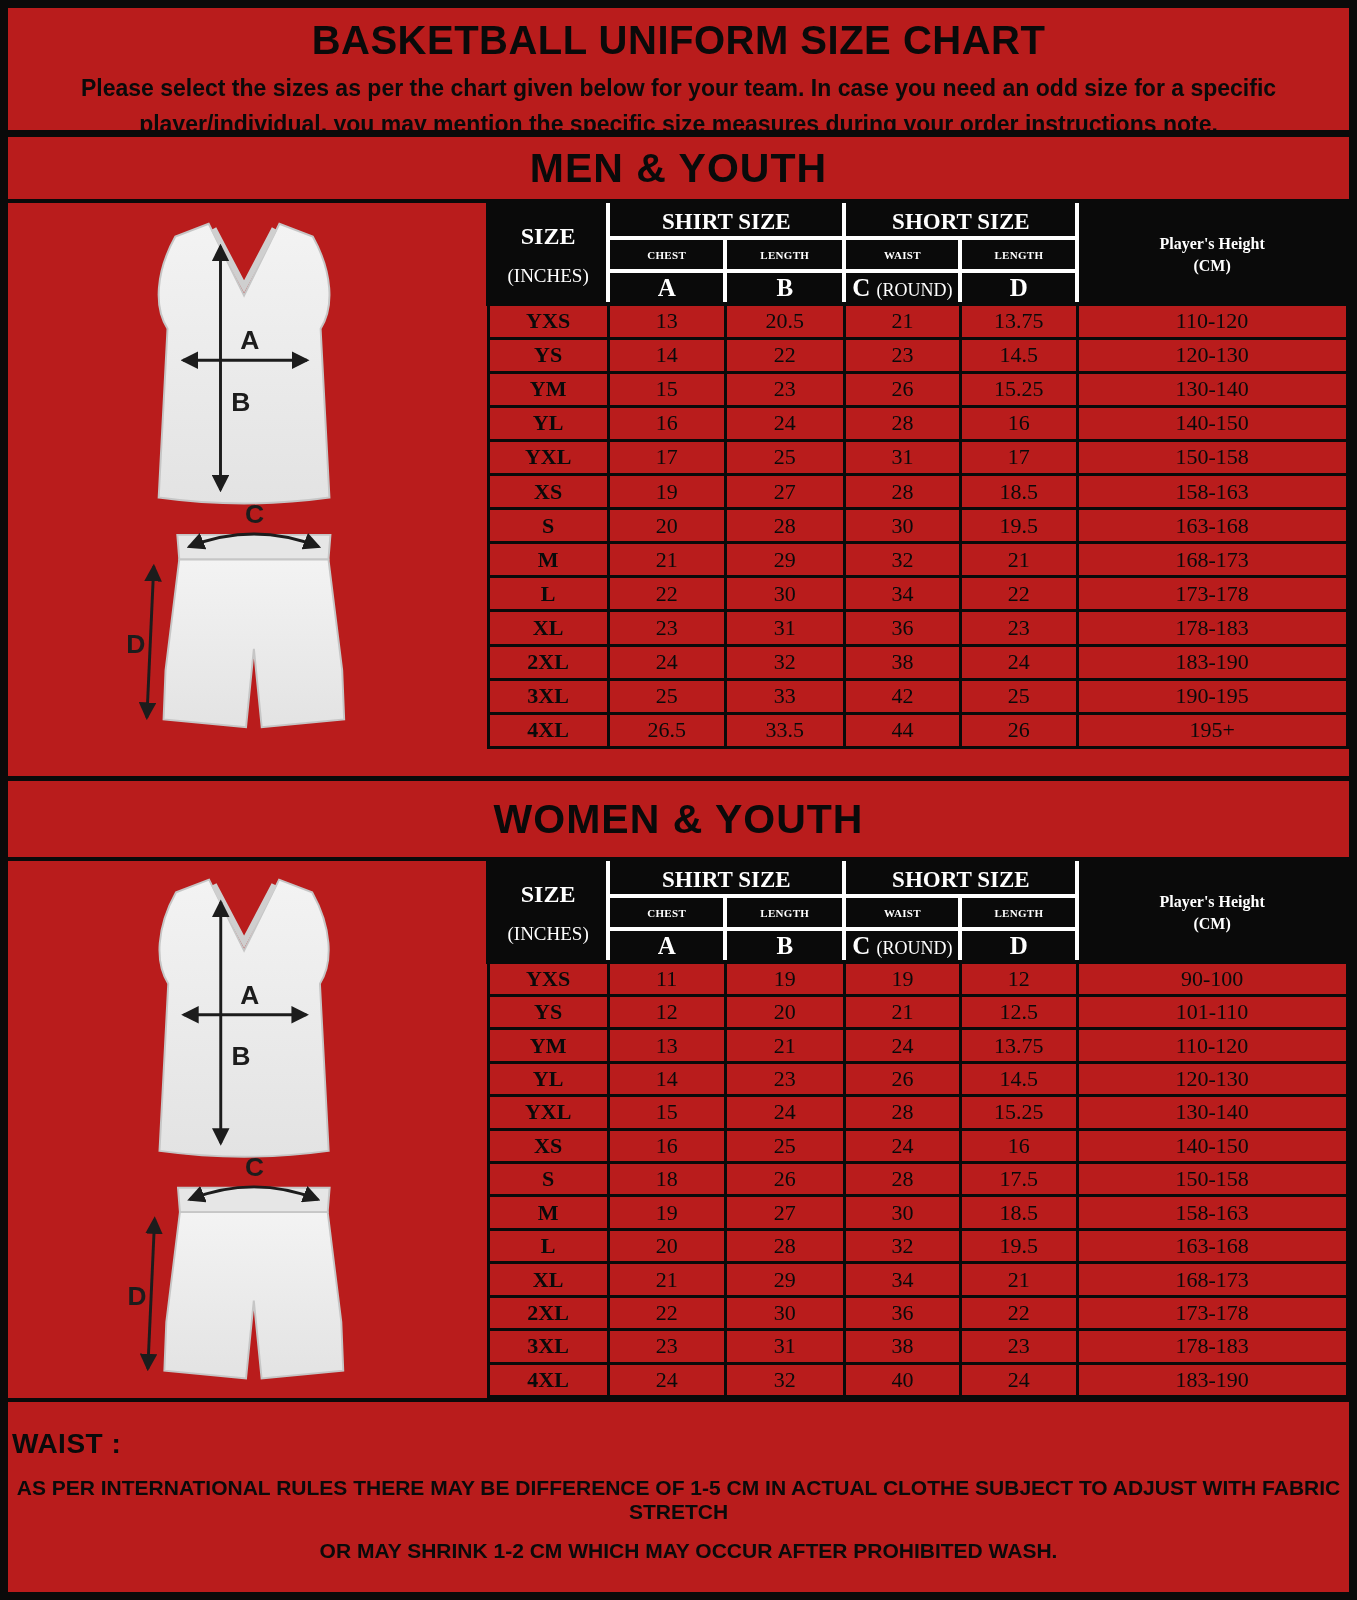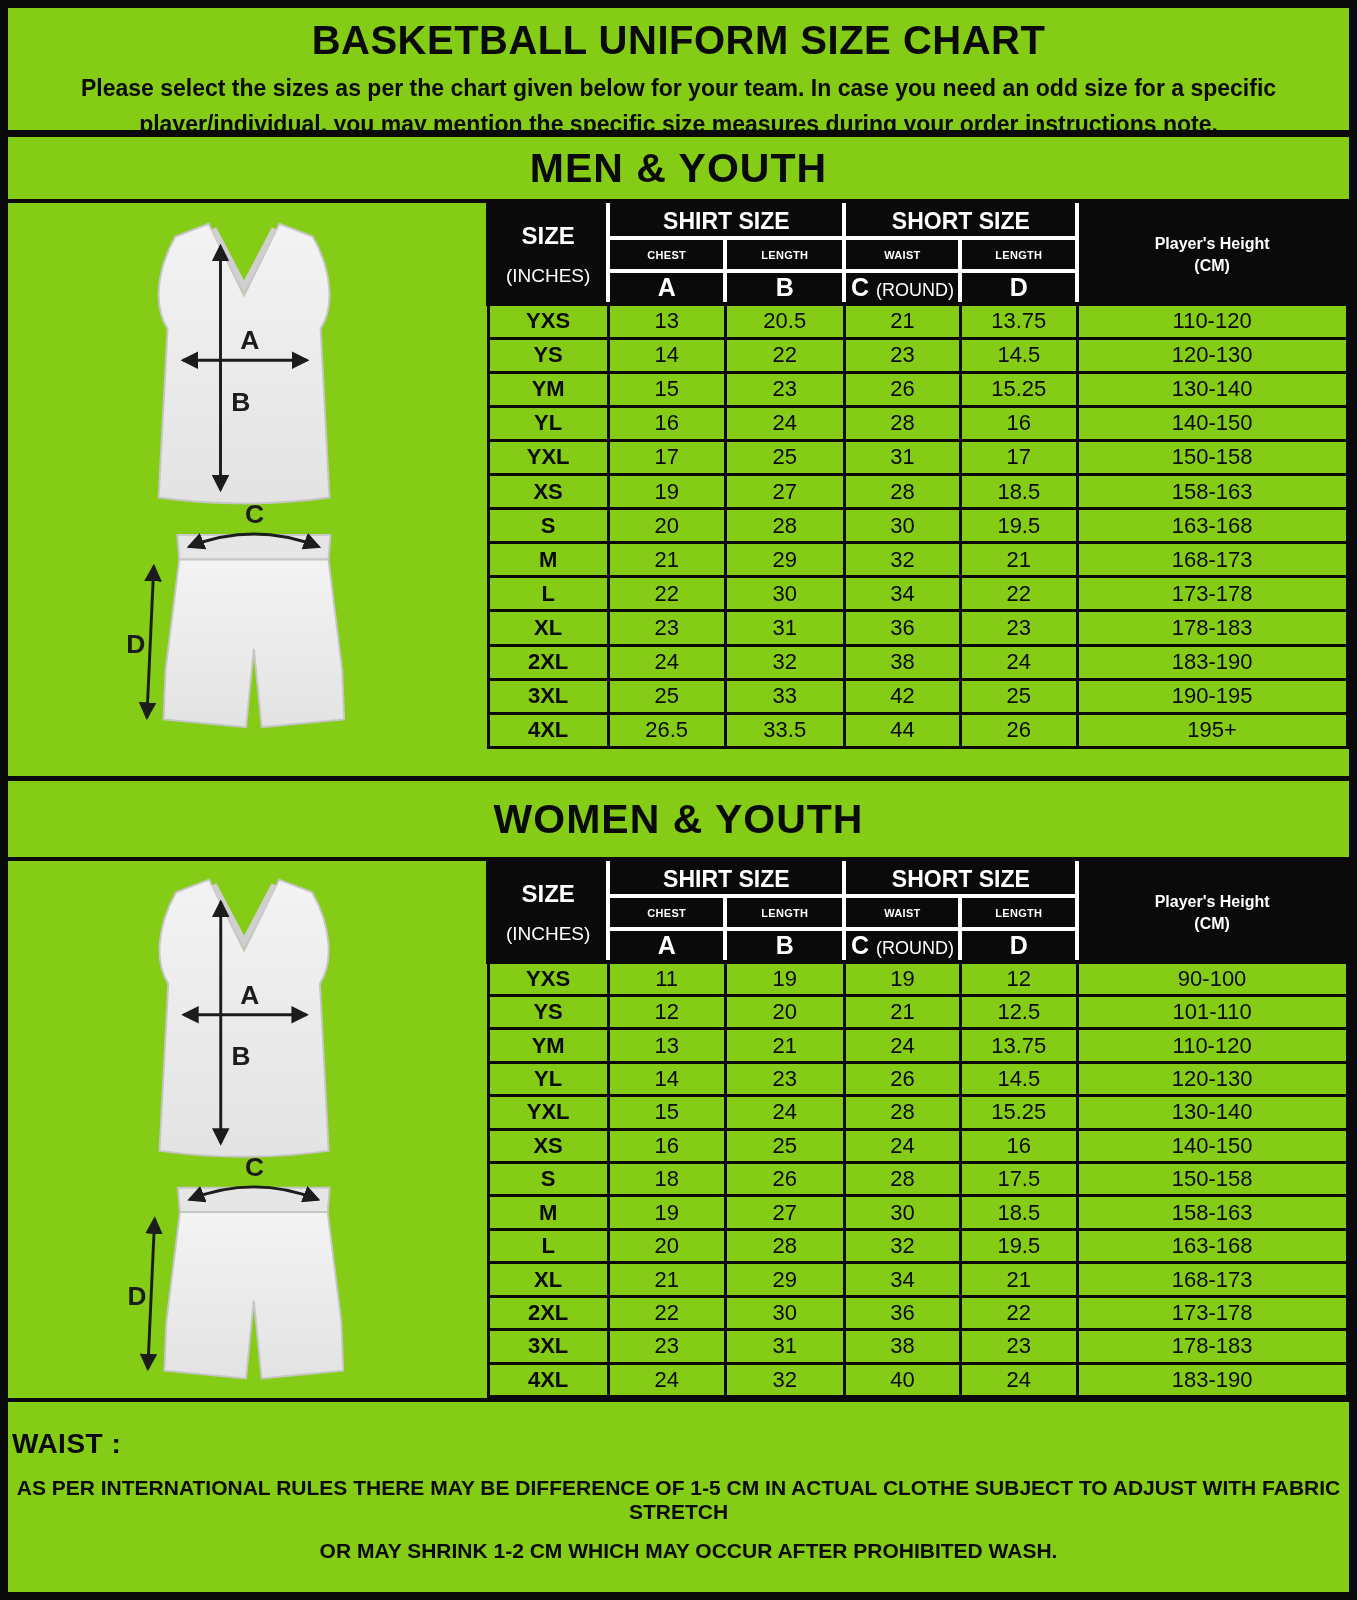--- a/index.html
+++ b/index.html
@@ -2,21 +2,21 @@
 <html><head>
 <meta charset="utf-8">
 <style>
   * { box-sizing: border-box; }
   html, body { margin:0; padding:0; background:#ffffff; }
   body { font-family:"Liberation Sans", sans-serif; color:#0a0a0a; }
 
   .sheet{
     width:1357px; height:1600px;
     border:8px solid #0a0a0a;
-    background:#84cc16;
+    background:#b91c1c;
     display:flex; flex-direction:column;
     overflow:hidden;
   }
 
   
   .title-block{ height:122px; text-align:center; }
   .title-block h1{
     margin:10px 0 2px; font-size:40px; font-weight:bold; letter-spacing:.5px;
   }
   .subtitle{
@@ -44,20 +44,21 @@
   .figure{
     width:478px; flex:none;
     display:flex; align-items:center; justify-content:center;
   }
 
   .table-wrap{ flex:1; }
   table.size-table{
     width:100%; height:100%;
     border-collapse:collapse; table-layout:fixed;
     border:3px solid #f9a8d4;
+    font-family:Liberation Serif, serif;
   }
   table.size-table thead th{
     background:#0a0a0a; color:#fff;
     border:4px solid #fff; padding:0;
     font-weight:bold; text-align:center; vertical-align:middle;
     height:33px;
   }
   table.size-table thead tr:first-child th{ border-top-color:#0a0a0a; }
   table.size-table thead th.c-size{ border-left-color:#0a0a0a; border-bottom-color:#0a0a0a; }
   table.size-table thead th.c-height{ border-right-color:#0a0a0a; border-bottom-color:#0a0a0a; }

